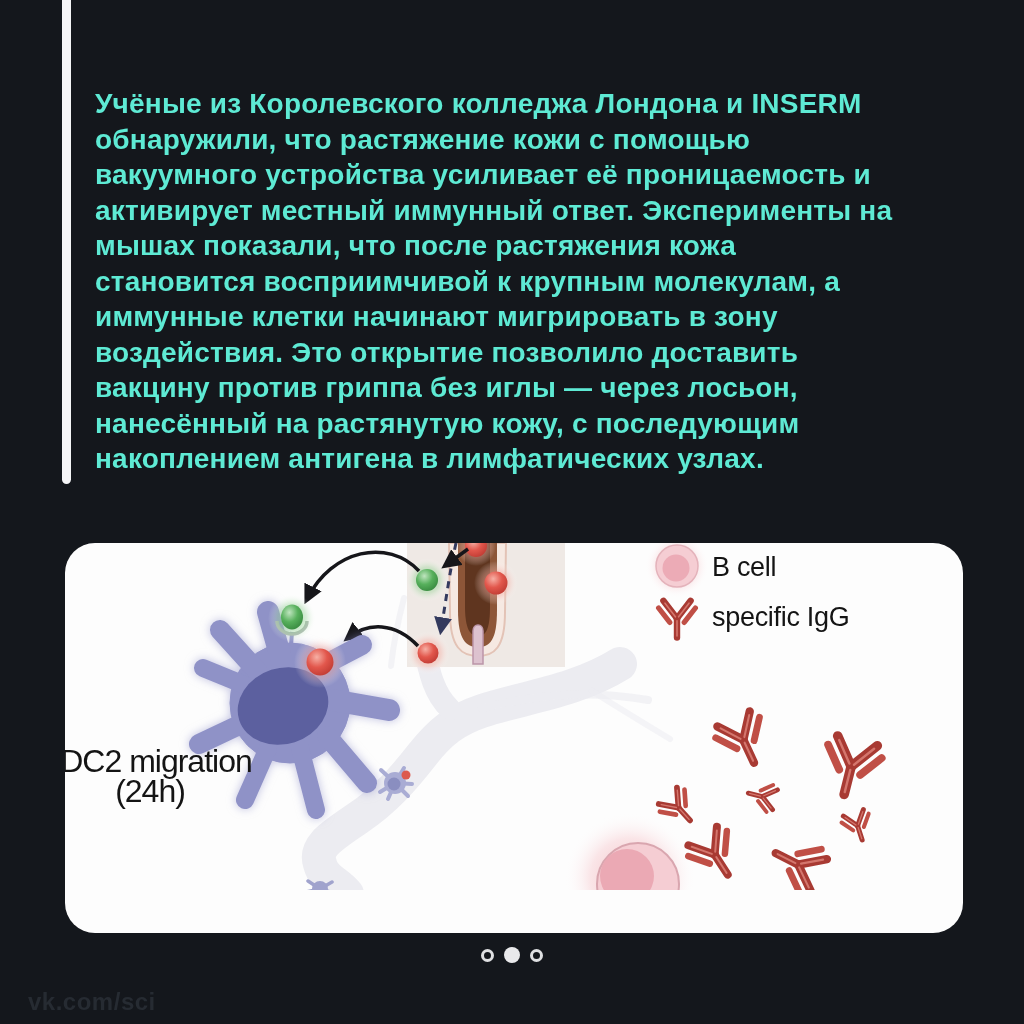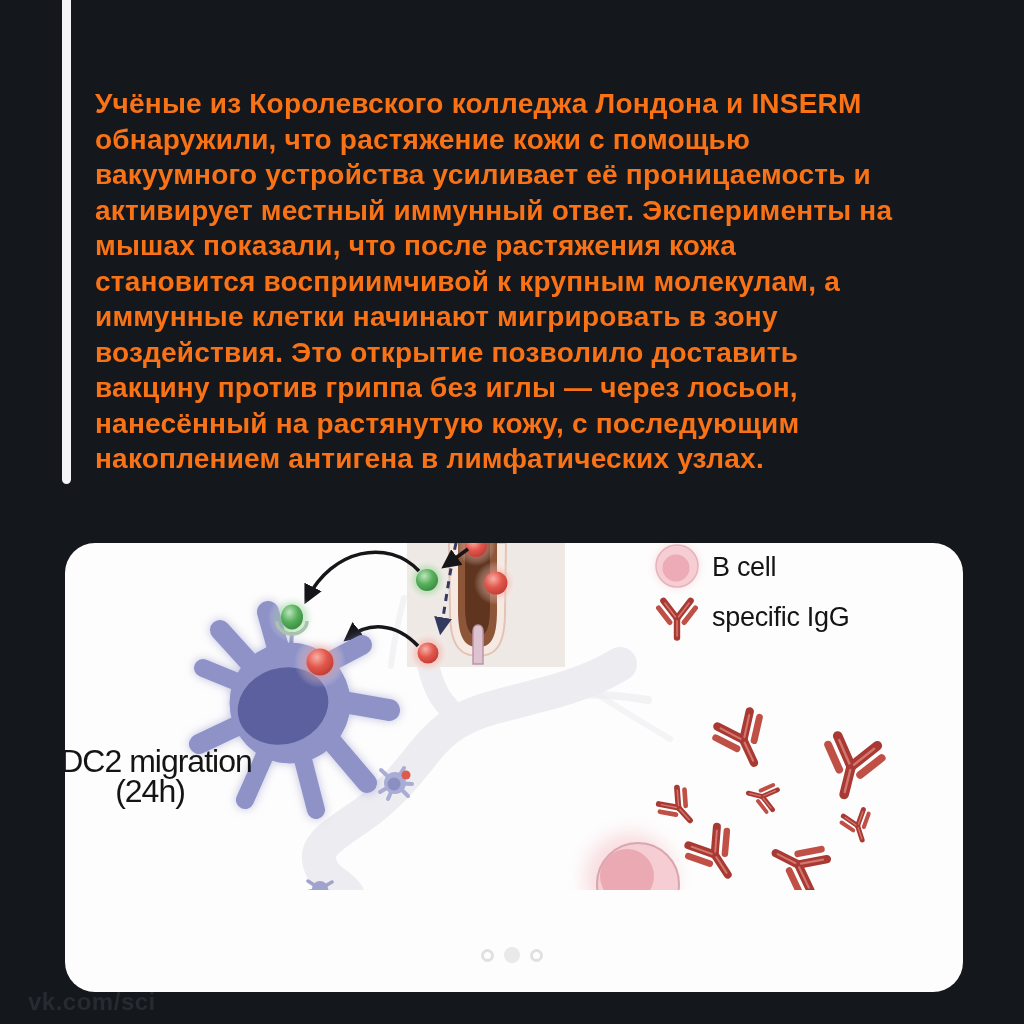--- a/index.html
+++ b/index.html
@@ -3,24 +3,24 @@
 <meta charset="utf-8">
 <style>
   html,body{margin:0;padding:0;background:#14171c;}
   body{position:relative;width:1024px;height:1024px;overflow:hidden;
        font-family:"Liberation Sans",sans-serif;}
 
   .quote-bar{position:absolute;left:62px;top:0;width:9px;height:484px;
              background:#f5f5f7;border-radius:0 0 5px 5px;}
 
   .post-text{position:absolute;left:95px;top:86px;width:890px;
-             color:#f97316;font-size:28px;font-weight:bold;
+             color:#5eead4;font-size:28px;font-weight:bold;
              line-height:35.5px;white-space:pre;letter-spacing:0.2px;}
 
-  .figure-card{position:absolute;left:65px;top:543px;width:898px;height:449px;
+  .figure-card{position:absolute;left:65px;top:543px;width:898px;height:390px;
                background:#fdfdfd;border-radius:30px;overflow:hidden;}
   .figure-card svg{display:block;}
 
   .diagram-text{font-family:"Liberation Sans",sans-serif;fill:#141414;}
 
   .dots{position:absolute;left:0;top:945px;width:1024px;height:20px;
         display:flex;justify-content:center;align-items:center;gap:10px;}
   .dot{width:13px;height:13px;border-radius:50%;border:3px solid #dfe0e2;
        background:transparent;box-sizing:border-box;}
   .dot.active{width:16px;height:16px;border:none;background:#e9e9eb;}

